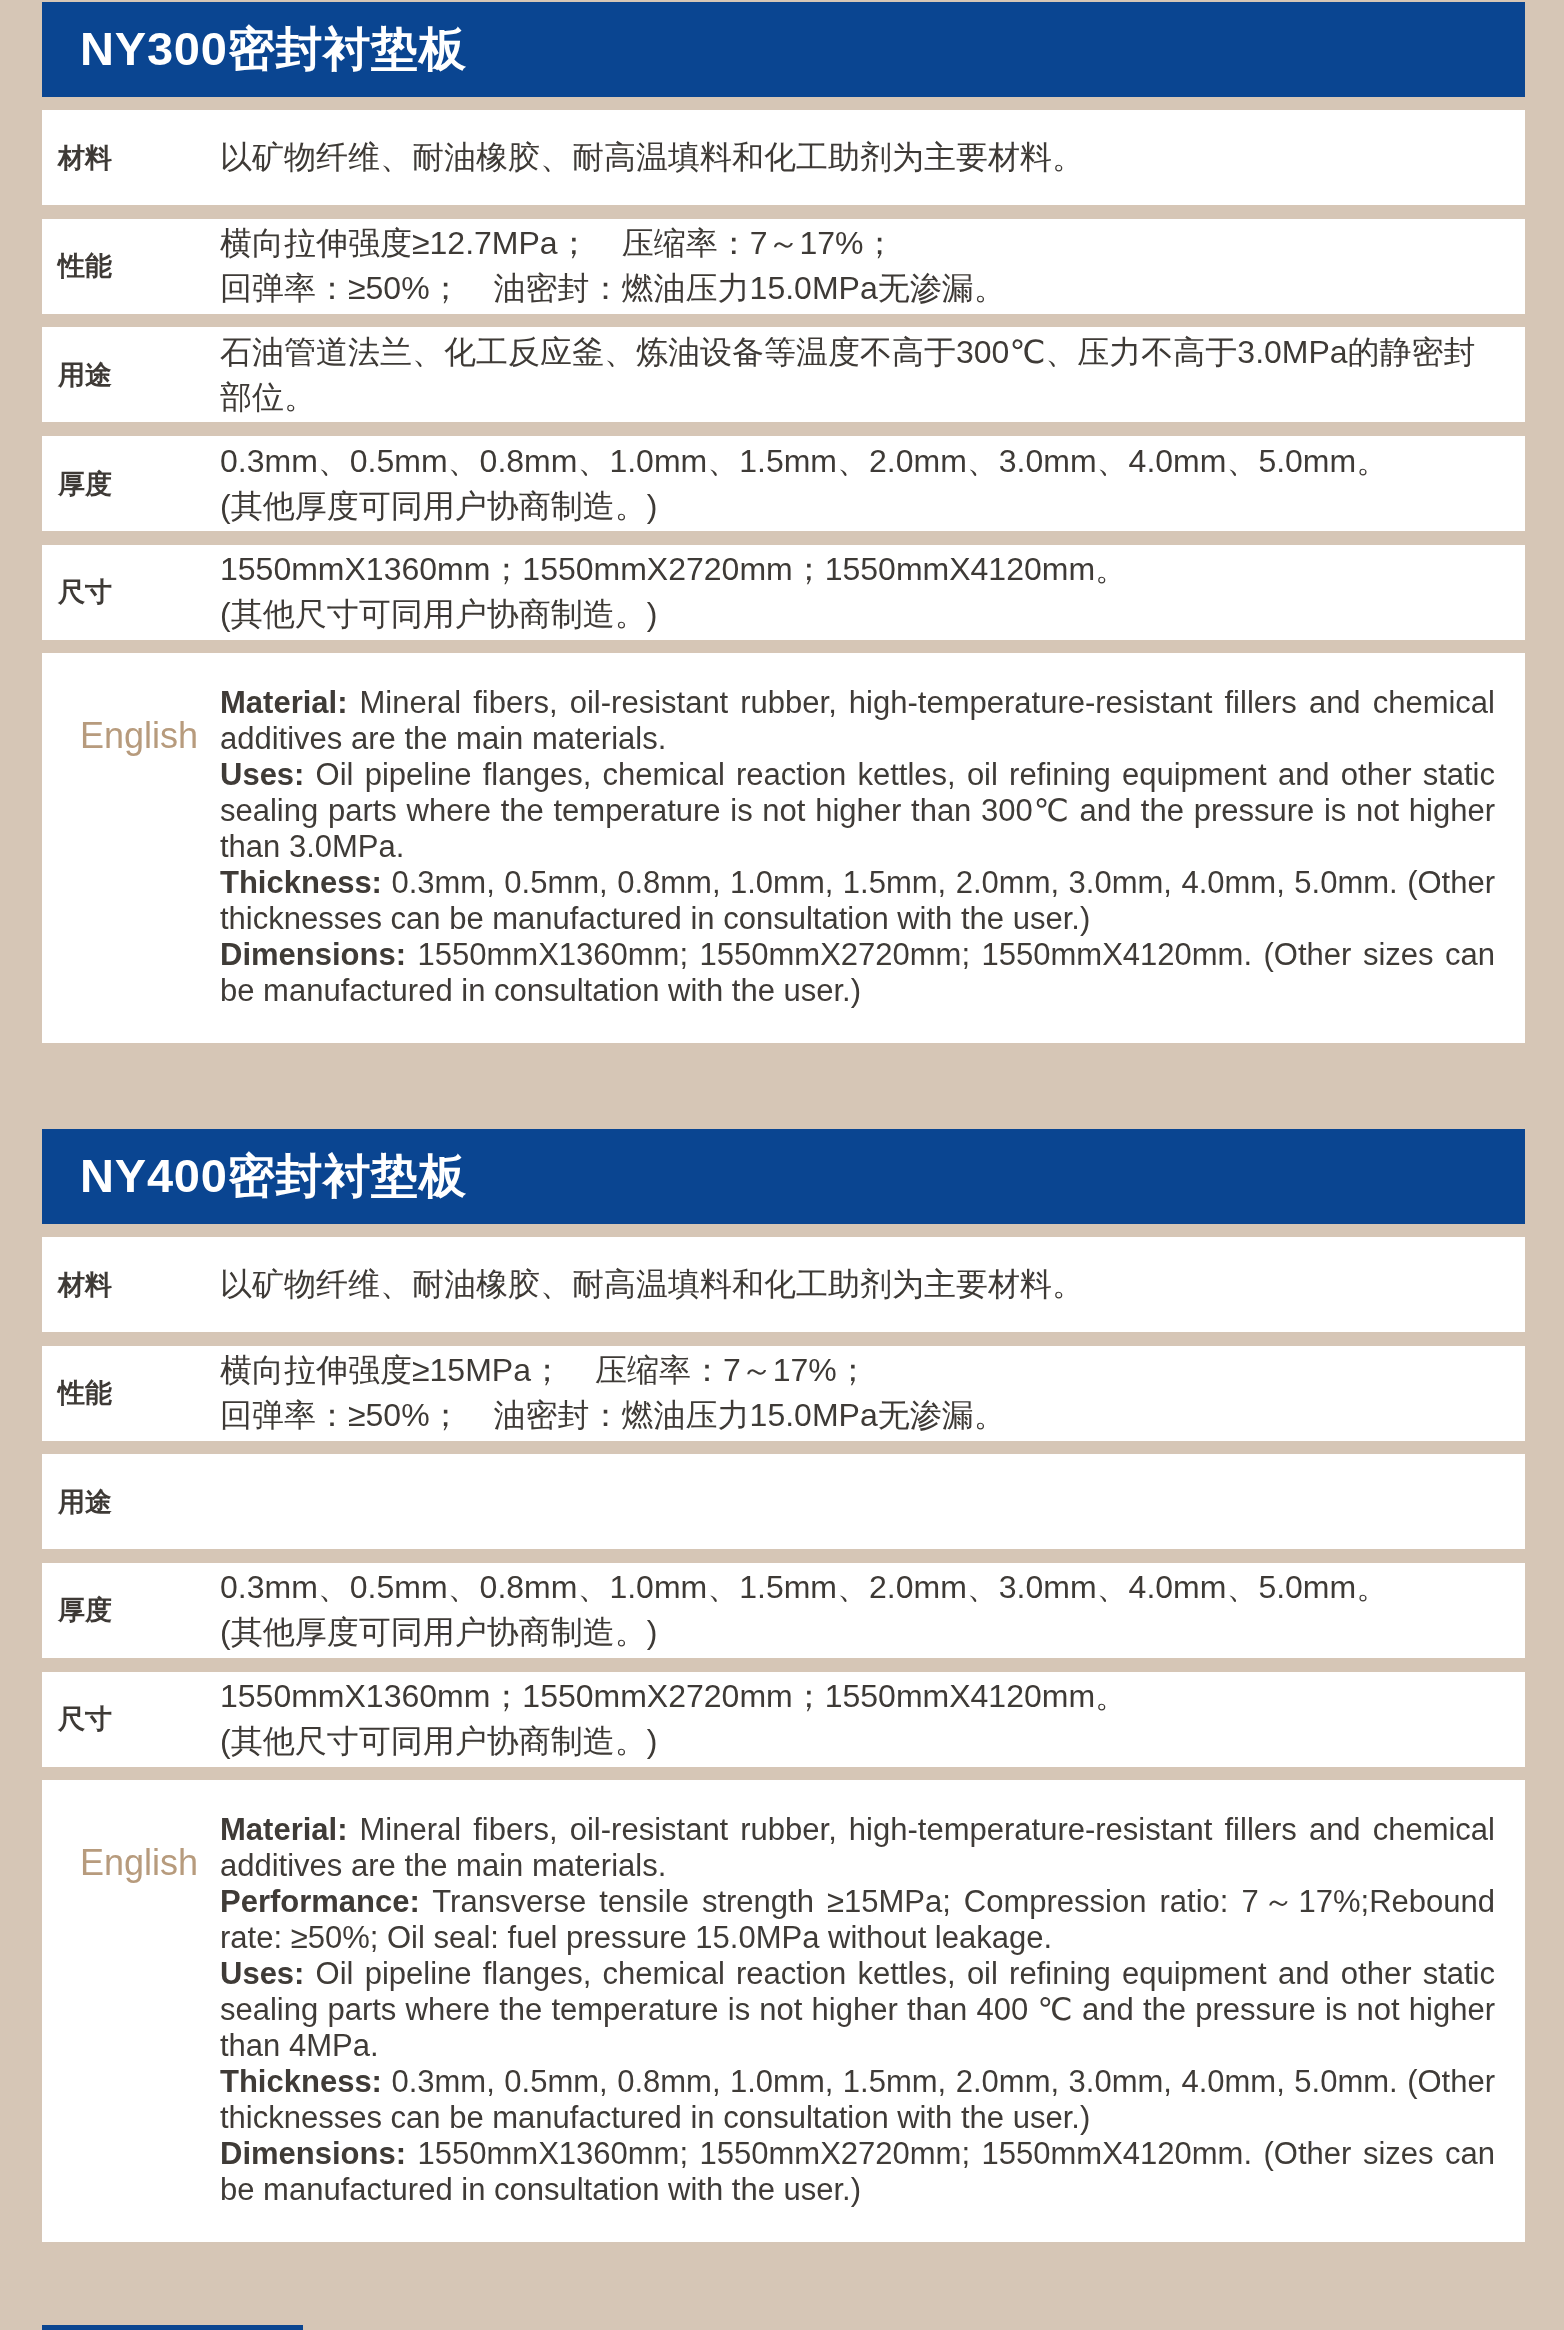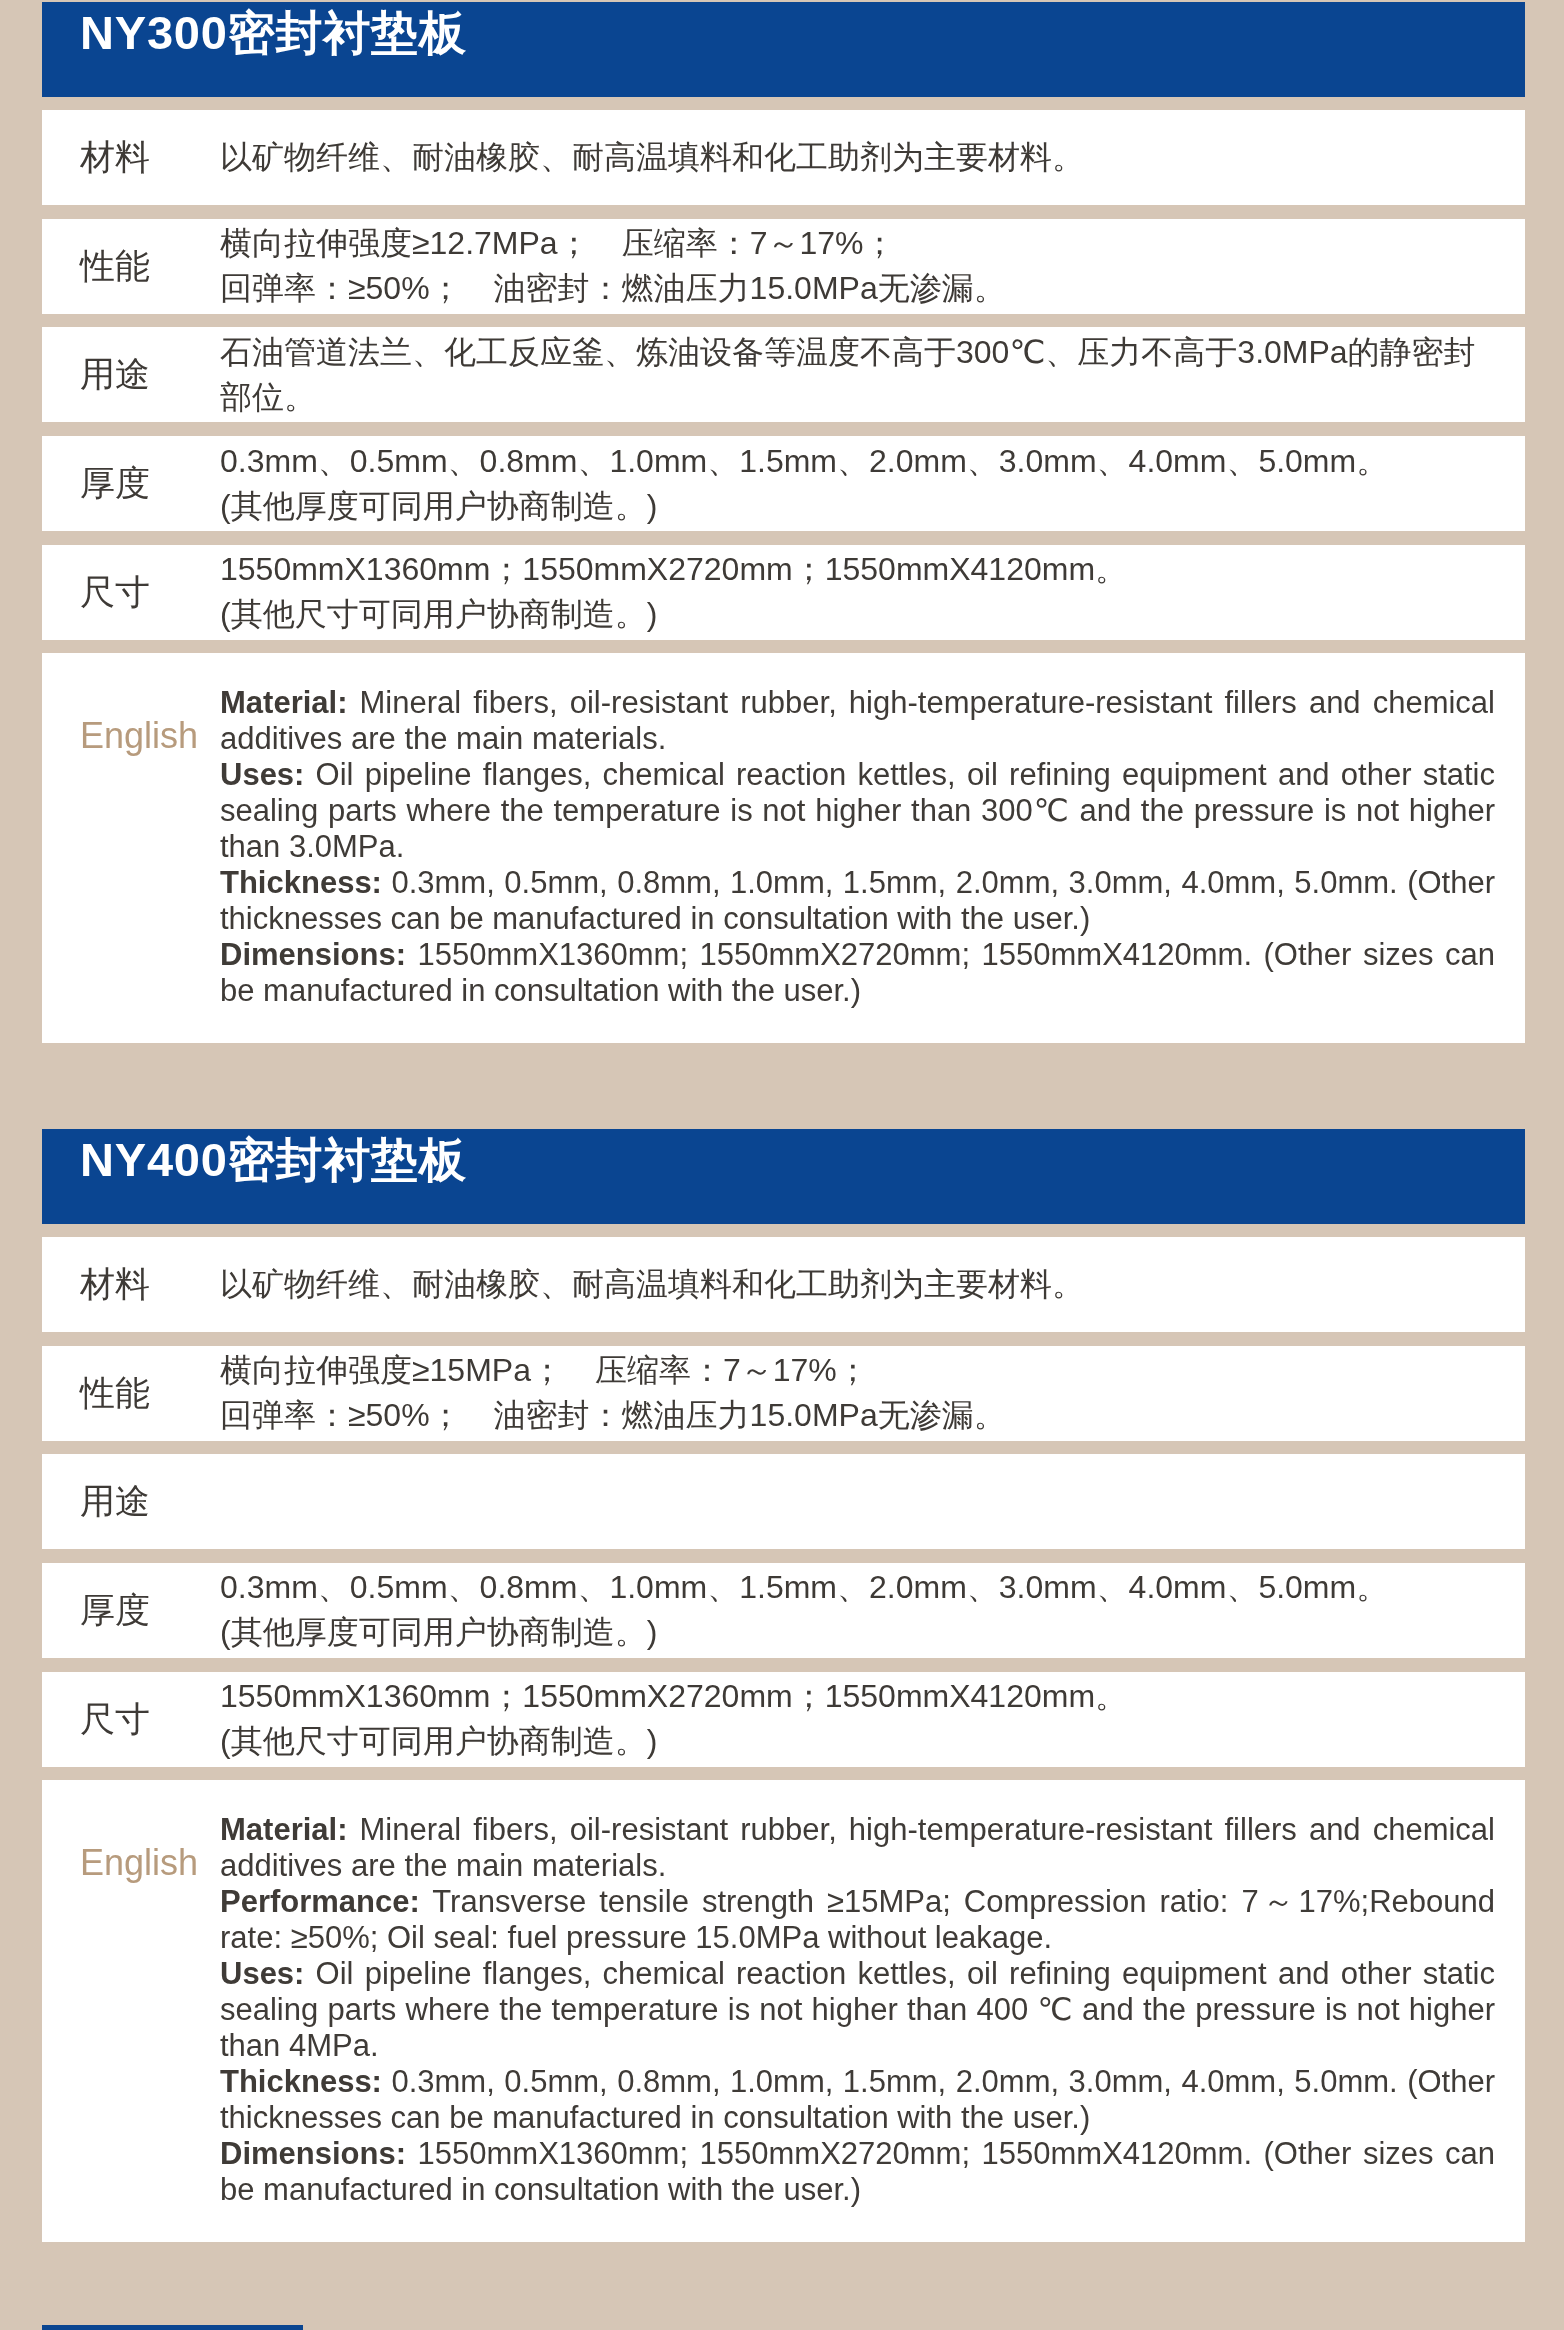--- a/index.html
+++ b/index.html
@@ -20,21 +20,21 @@
     padding: 2.3px 39px 0 42px;
     box-sizing: border-box;
   }
   .product-section + .product-section {
     margin-top: 86px;
   }
   .section-header {
     height: 95px;
     background: #0a4591;
     display: flex;
-    align-items: flex-start;
+    align-items: center;
     padding-left: 38px;
     margin-bottom: 13px;
   }
   .section-title {
     margin: 0;
     color: #ffffff;
     font-size: 47px;
     font-weight: 800;
     letter-spacing: 0.8px;
     white-space: nowrap;
@@ -46,24 +46,24 @@
     display: grid;
     grid-template-columns: 178px 1fr;
     align-items: center;
     min-height: 95px;
     margin-top: 13.6px;
   }
   .rows .spec-row:first-child {
     margin-top: 0;
   }
   .row-label {
-    font-size: 35px;
-    font-weight: 400;
+    font-size: 27px;
+    font-weight: 700;
     color: #3e3a36;
-    padding-left: 38px;
+    padding-left: 16px;
     align-self: center;
   }
   .row-content {
     font-size: 32px;
     line-height: 45px;
     color: #3e3a36;
     white-space: pre-line;
     padding: 2.3px 23px 2.3px 0;
   }
   .english-block {

